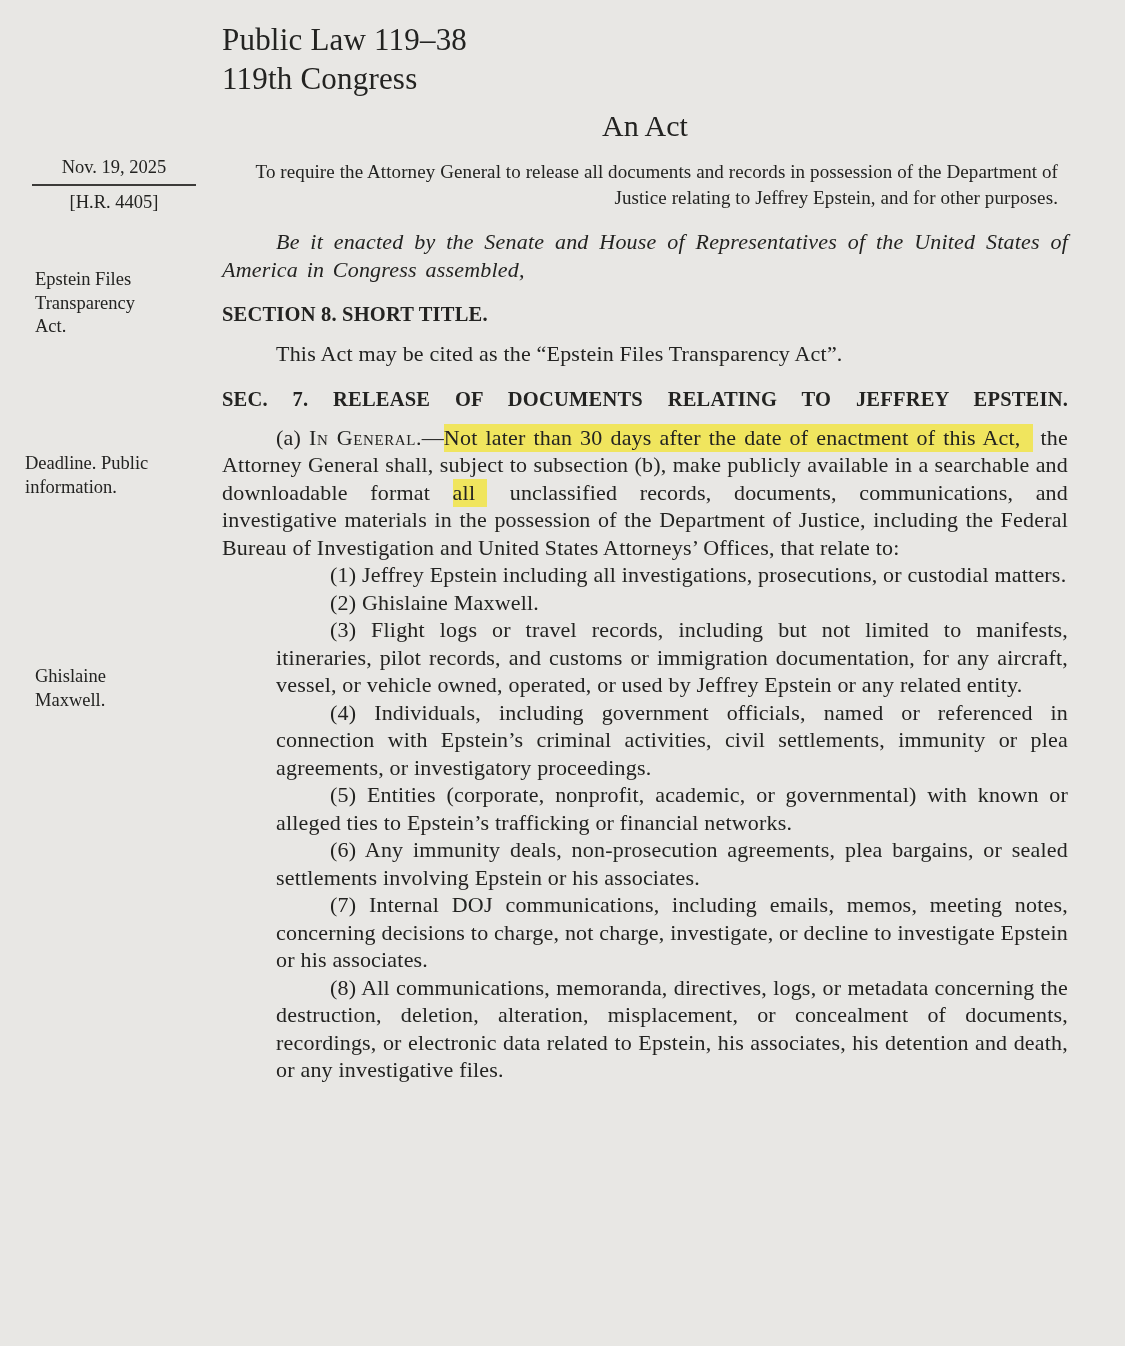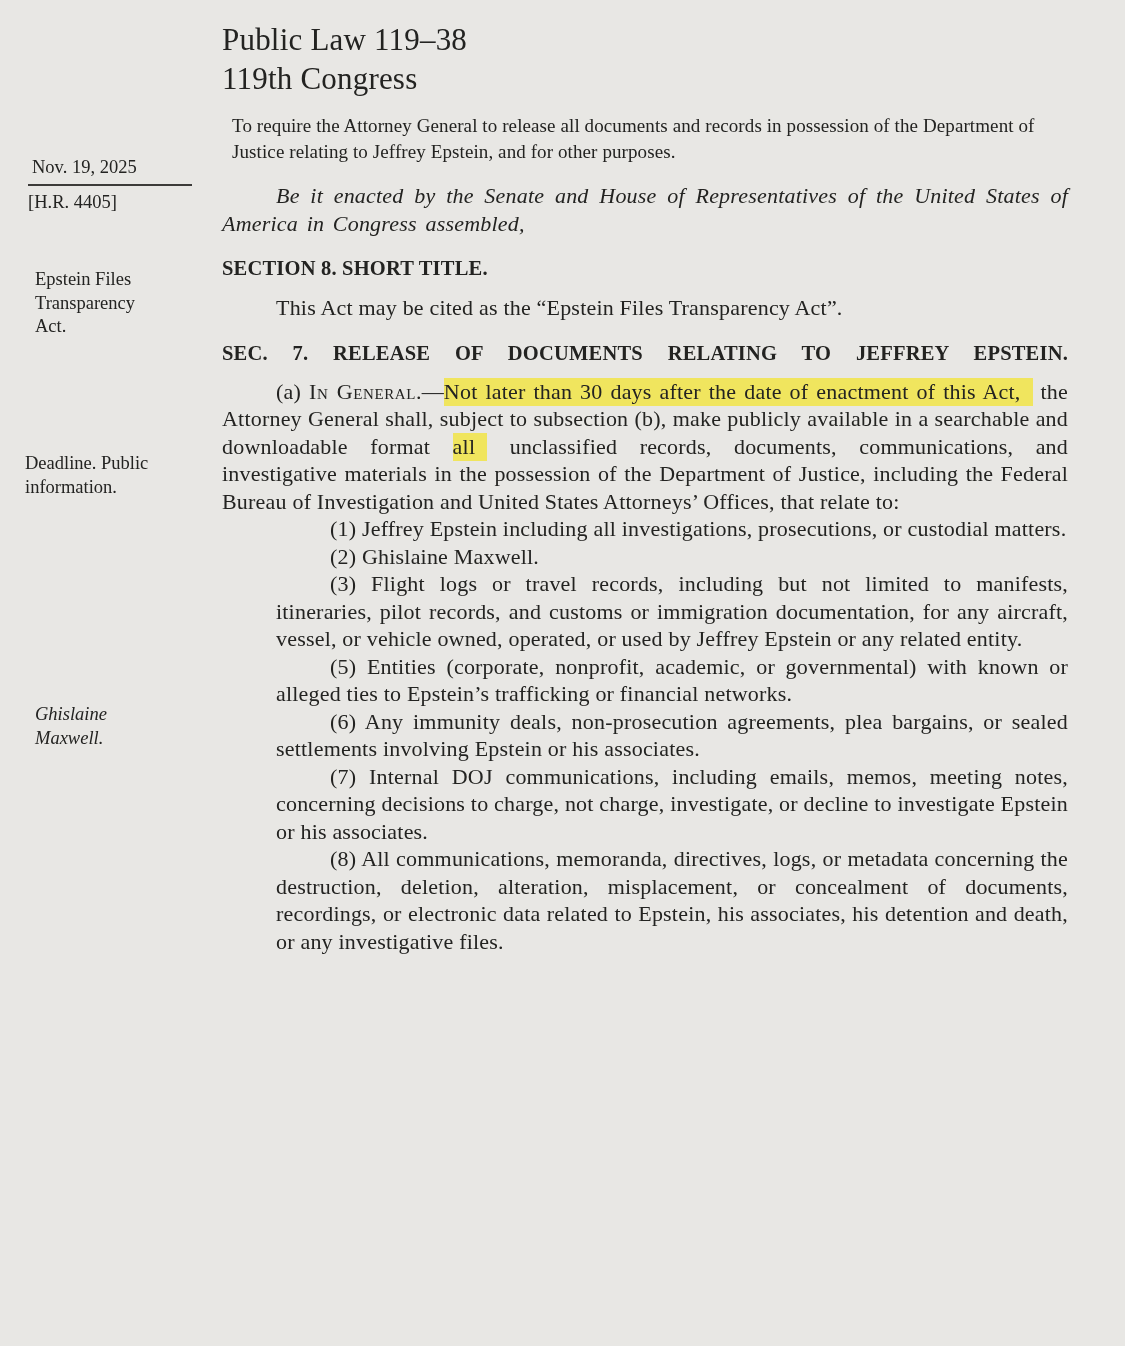--- a/index.html
+++ b/index.html
@@ -18,32 +18,32 @@
   }
   
   .margin-note{
     position:absolute;
     font-size:18.5px;
     line-height:23.5px;
     color:var(--ink);
   }
   .date-block{
     left:28px;top:156px;width:172px;
-    text-align:left;
+    text-align:center;
   }
   .date-line{
     display:inline-block;
     padding:0 4px 4px 4px;
     border-bottom:2px solid #3c3b39;
     min-width:164px;
   }
   .bill-line{padding-top:5px;}
   .note-short-title{left:35px;top:268px;width:132px;}
   .note-deadline{left:25px;top:452px;width:125px;}
-  .note-maxwell{left:35px;top:703px;width:115px;font-style:italic;}
+  .note-maxwell{left:35px;top:665px;width:115px;}
 
   
   .main-col{
     position:absolute;
     left:222px;top:0;width:846px;
   }
   .law-slug{
     margin-top:20px;
     font-size:31px;
     line-height:39px;
@@ -52,21 +52,21 @@
   .an-act{
     margin-top:9px;
     font-size:30px;
     line-height:37px;
     text-align:center;
   }
   .long-title{
     margin-top:15px;
     font-size:19px;
     line-height:26px;
-    text-align:left;
+    text-align:right;
     padding:0 10px;
     letter-spacing:.1px;
   }
   .enacting{
     margin-top:17px;
     font-style:italic;
     font-size:22px;
     line-height:27.5px;
     text-indent:54px;
     text-align:justify;
@@ -131,36 +131,38 @@
 
 <div class="margin-note note-maxwell">Ghislaine Maxwell.</div>
 
 <div class="main-col">
 
   <div class="law-slug">
     <div>Public Law 119–38</div>
     <div>119th Congress</div>
   </div>
 
+  <div class="an-act">An Act</div>
 
   <div class="long-title">To require the Attorney General to release all documents and records in possession of the Department of Justice relating to Jeffrey Epstein, and for other purposes.</div>
 
   <p class="enacting">Be it enacted by the Senate and House of Representatives of the United States of America in Congress assembled,</p>
 
   <h2 class="sec-heading">SECTION 8. SHORT TITLE.</h2>
 
   <p class="body-par short-title-par">This Act may be cited as the “Epstein Files Transparency Act”.</p>
 
   <h2 class="sec-heading stretch">SEC. 7. RELEASE OF DOCUMENTS RELATING TO JEFFREY EPSTEIN.</h2>
 
   <p class="body-par subsection"><span class="seg-plain">(a) </span><span class="seg-smallcaps">In General</span><span class="seg-plain">.—</span><span class="seg-highlight">Not later than 30 days after the date of enactment of this Act,</span><span class="seg-plain"> the Attorney General shall, subject to subsection (b), make publicly available in a searchable and downloadable format </span><span class="seg-highlight">all</span><span class="seg-plain"> unclassified records, documents, communications, and investigative materials in the possession of the Department of Justice, including the Federal Bureau of Investigation and United States Attorneys’ Offices, that relate to:</span></p>
 
   <div>
       <p class="statute-item">(1) Jeffrey Epstein including all investigations, prosecutions, or custodial matters.</p>
       <p class="statute-item">(2) Ghislaine Maxwell.</p>
       <p class="statute-item">(3) Flight logs or travel records, including but not limited to manifests, itineraries, pilot records, and customs or immigration documentation, for any aircraft, vessel, or vehicle owned, operated, or used by Jeffrey Epstein or any related entity.</p>
+      <p class="statute-item">(4) Individuals, including government officials, named or referenced in connection with Epstein’s criminal activities, civil settlements, immunity or plea agreements, or investigatory proceedings.</p>
       <p class="statute-item">(5) Entities (corporate, nonprofit, academic, or governmental) with known or alleged ties to Epstein’s trafficking or financial networks.</p>
       <p class="statute-item">(6) Any immunity deals, non-prosecution agreements, plea bargains, or sealed settlements involving Epstein or his associates.</p>
       <p class="statute-item">(7) Internal DOJ communications, including emails, memos, meeting notes, concerning decisions to charge, not charge, investigate, or decline to investigate Epstein or his associates.</p>
       <p class="statute-item">(8) All communications, memoranda, directives, logs, or metadata concerning the destruction, deletion, alteration, misplacement, or concealment of documents, recordings, or electronic data related to Epstein, his associates, his detention and death, or any investigative files.</p>
     </div>
 
 </div>
 
 </body></html>

